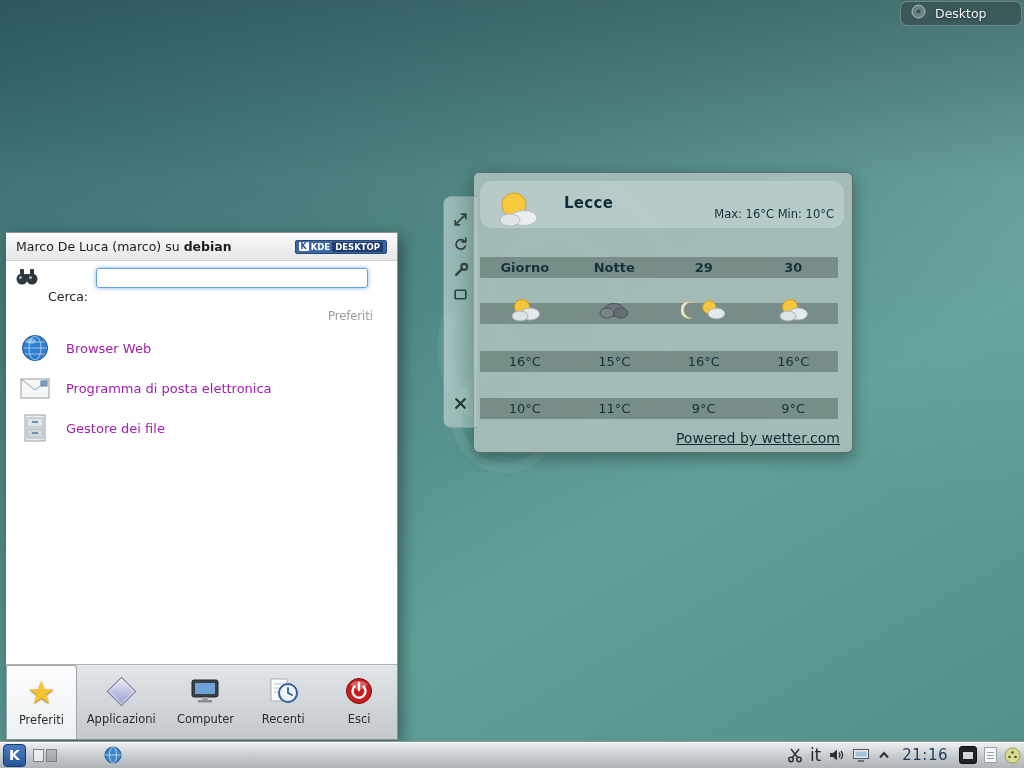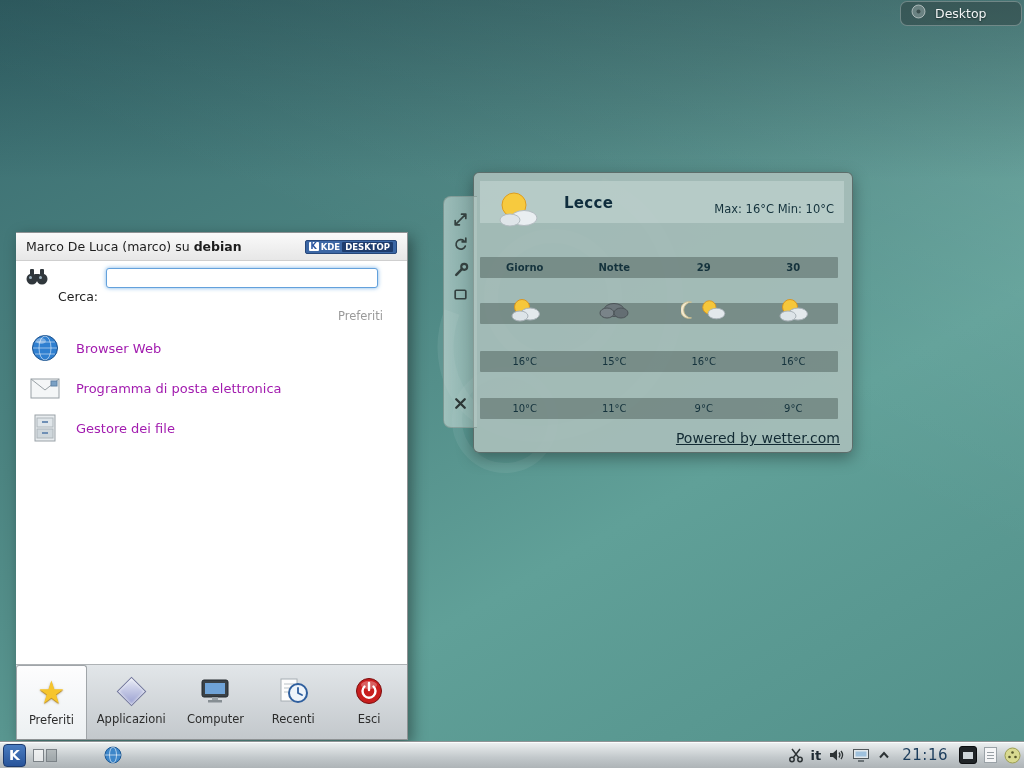--- a/index.html
+++ b/index.html
@@ -23,31 +23,31 @@
   }
   .folder-widget .fw-label { color:#f2f5f5; font-size:12.5px; text-shadow:0 1px 2px rgba(0,0,0,.55); }
 
   
   .weather {
     position:absolute; left:473px; top:172px; width:380px; height:281px;
     background:rgba(168,190,186,.92); border:1px solid rgba(85,102,99,.9);
     border-radius:6px; box-shadow:0 5px 16px rgba(0,0,0,.35);
   }
   .w-header {
-    position:absolute; left:6px; top:8px; right:8px; height:42px;
-    background:rgba(222,236,232,.35); border-radius:0;
+    position:absolute; left:6px; top:8px; right:8px; height:47px;
+    background:rgba(222,236,232,.35); border-radius:12px;
   }
   .w-city { position:absolute; left:84px; top:13px; font-size:15px; font-weight:bold; color:#0f2d3d; letter-spacing:.3px; }
   .w-maxmin { position:absolute; right:10px; bottom:7px; font-size:11.5px; color:#14323c; }
   .w-sun { position:absolute; left:10px; top:7px; }
   .wband {
     position:absolute; left:6px; right:14px; height:21px;
     background:rgba(62,78,75,.42); border-radius:1px;
     display:grid; grid-template-columns:repeat(4,1fr); align-items:center; text-align:center;
-    color:#14323c; font-size:10px;
+    color:#14323c; font-size:13px;
   }
   .wband.head { top:84px; font-weight:bold; }
   .wband.icons { top:130px; background:rgba(62,78,75,.42); }
   .wband.icons .cell { display:flex; justify-content:center; align-items:center; gap:2px; }
   .wband.icons svg { margin-top:-8px; }
   .wband.day   { top:178px; }
   .wband.night { top:225px; }
   .w-credit {
     position:absolute; right:12px; bottom:6px; font-size:14px; color:#122a33;
     text-decoration:underline; cursor:pointer;
@@ -57,21 +57,21 @@
   .handle {
     position:absolute; left:443px; top:196px; width:34px; height:232px;
     background:linear-gradient(to right, rgba(205,222,218,.62), rgba(185,205,200,.45));
     border:1px solid rgba(120,140,136,.6); border-right:none;
     border-radius:8px 0 0 8px;
   }
   .handle .h-icon { position:absolute; left:8px; width:18px; height:18px; cursor:pointer; }
 
   
   .kickoff {
-    position:absolute; left:16px; top:232px; width:392px; height:508px;
+    position:absolute; left:6px; top:232px; width:392px; height:508px;
     background:#ffffff; border:1px solid #8e9294; border-left:none;
     box-shadow:4px 5px 14px rgba(0,0,0,.4);
   }
   .ko-header {
     position:absolute; left:0; top:0; right:0; height:28px;
     background:linear-gradient(#fafafa,#e7e7e7); border-bottom:1px solid #cfcfcf;
     display:flex; align-items:center; padding:0 10px; font-size:12.5px; color:#1d1d1d;
   }
   .ko-badge {
     margin-left:auto; display:flex; align-items:center; gap:2px;
@@ -120,21 +120,21 @@
   .kmenu {
     width:23px; height:23px; border-radius:4px; border:1px solid #1c3a6e;
     background:linear-gradient(#4a7cc0,#28549a); color:#fff; font-weight:bold; font-size:14px;
     display:flex; align-items:center; justify-content:center; cursor:pointer;
   }
   .pager { display:flex; gap:2px; cursor:pointer; }
   .pager .pg { width:11px; height:13px; border:1px solid #7b8287; }
   .pager .pg.a { background:rgba(255,255,255,.6); }
   .pager .pg.b { background:rgba(95,105,110,.3); }
   .spacer { flex:1; }
-  .kbd-layout { font-size:13px; font-weight:bold; color:#1d2a33; cursor:pointer; }
+  .kbd-layout { font-size:17px; font-weight:normal; color:#1d2a33; cursor:pointer; }
   .clock { font-size:15px; color:#1c3d5c; letter-spacing:.5px; cursor:default; padding:0 4px; }
   .tray-dark {
     width:18px; height:18px; border-radius:3px; background:#202427; border:1px solid #0c0e10;
     display:flex; align-items:center; justify-content:center; cursor:pointer;
   }
   .tray-dark .scr { width:10px; height:7px; background:#cfd6da; }
   .clip { width:13px; height:16px; background:#f5f6f7; border:1px solid #9aa2a7; position:relative; cursor:pointer; }
   .clip i { position:absolute; left:2px; right:2px; height:1px; background:#98a0a5; }
   .clip i:nth-child(1){top:4px}.clip i:nth-child(2){top:7px}.clip i:nth-child(3){top:10px}
   .p-ico { display:flex; align-items:center; cursor:pointer; }

